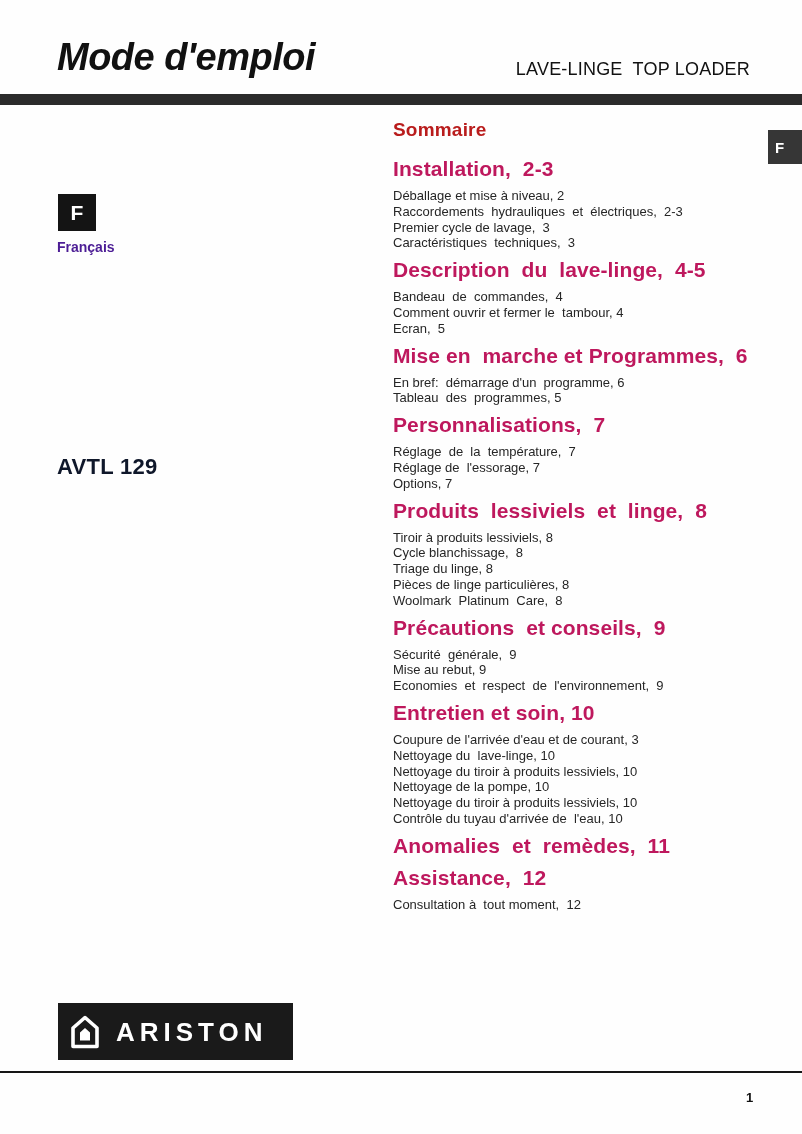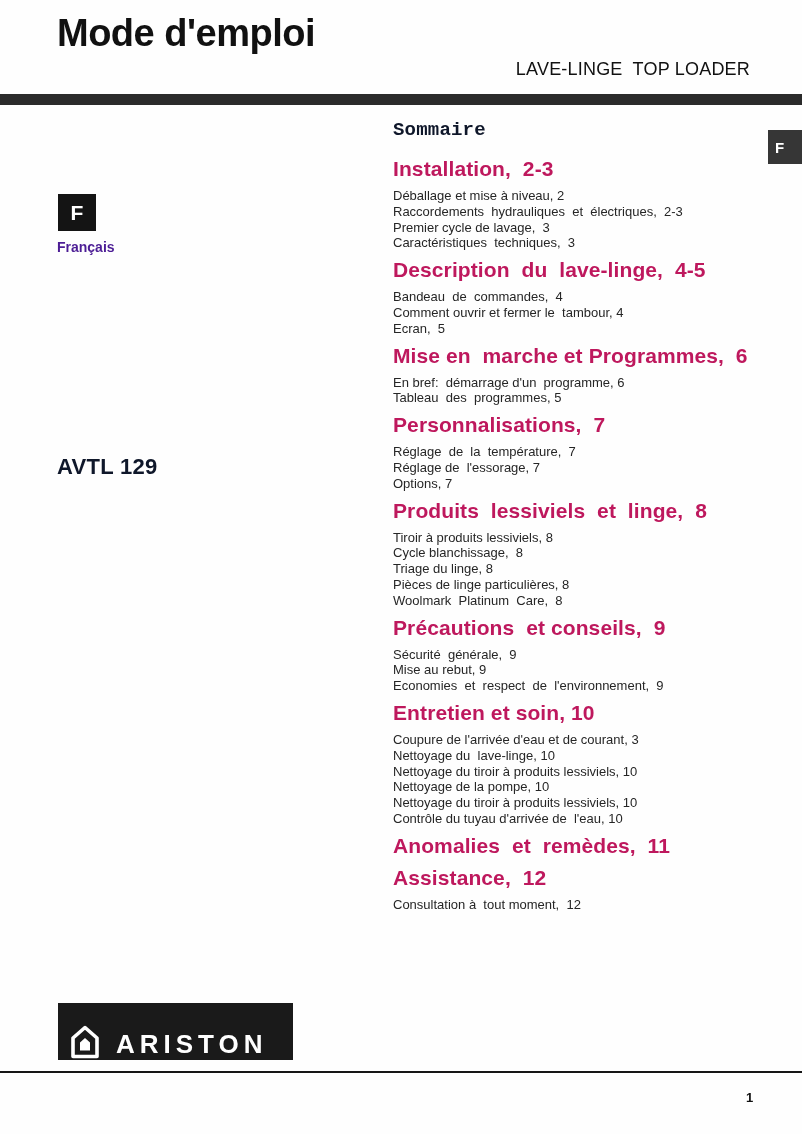--- a/index.html
+++ b/index.html
@@ -12,26 +12,27 @@
     font-family: "Liberation Sans", "DejaVu Sans", sans-serif;
     color: #1a1a1a;
     overflow: hidden;
     margin: 0 auto;
   }
 
   
   .doc-title {
     position: absolute;
     left: 57px;
-    top: 12px;
+    top: 36px;
     font-size: 38px;
     font-weight: bold;
     letter-spacing: -0.5px;
     color: #111;
     white-space: pre;
+    font-style: italic;
   }
   .doc-subtitle {
     position: absolute;
     right: 52px;
     top: 59px;
     font-size: 18px;
     font-weight: normal;
     letter-spacing: 0.2px;
     color: #111;
     white-space: pre;
@@ -99,23 +100,22 @@
     position: absolute;
     left: 393px;
     top: 118px;
     width: 372px;
   }
   .toc-title {
     font-size: 19px;
     font-weight: bold;
     line-height: 24px;
     letter-spacing: 0.2px;
-    color: #0f172a;
+    color: #b91c1c;
     margin-bottom: 14px;
-    font-family: Liberation Mono, monospace;
   }
   .toc-section { margin-bottom: 6px; }
   .toc-heading {
     font-size: 21px;
     font-weight: bold;
     line-height: 26px;
     letter-spacing: 0.1px;
     color: #be185d;
     margin-bottom: 6px;
     white-space: pre;
@@ -130,21 +130,21 @@
 
   
   .brand-logo {
     position: absolute;
     left: 58px;
     top: 1003px;
     width: 235px;
     height: 57px;
     background: #1a1a1a;
     display: flex;
-    align-items: flex-end;
+    align-items: center;
     padding-left: 10px;
   }
   .brand-house { width: 34px; height: 36px; flex: 0 0 auto; }
   .brand-name {
     color: #fff;
     font-size: 26px;
     font-weight: bold;
     letter-spacing: 5px;
     margin-left: 14px;
     margin-top: 2px;

